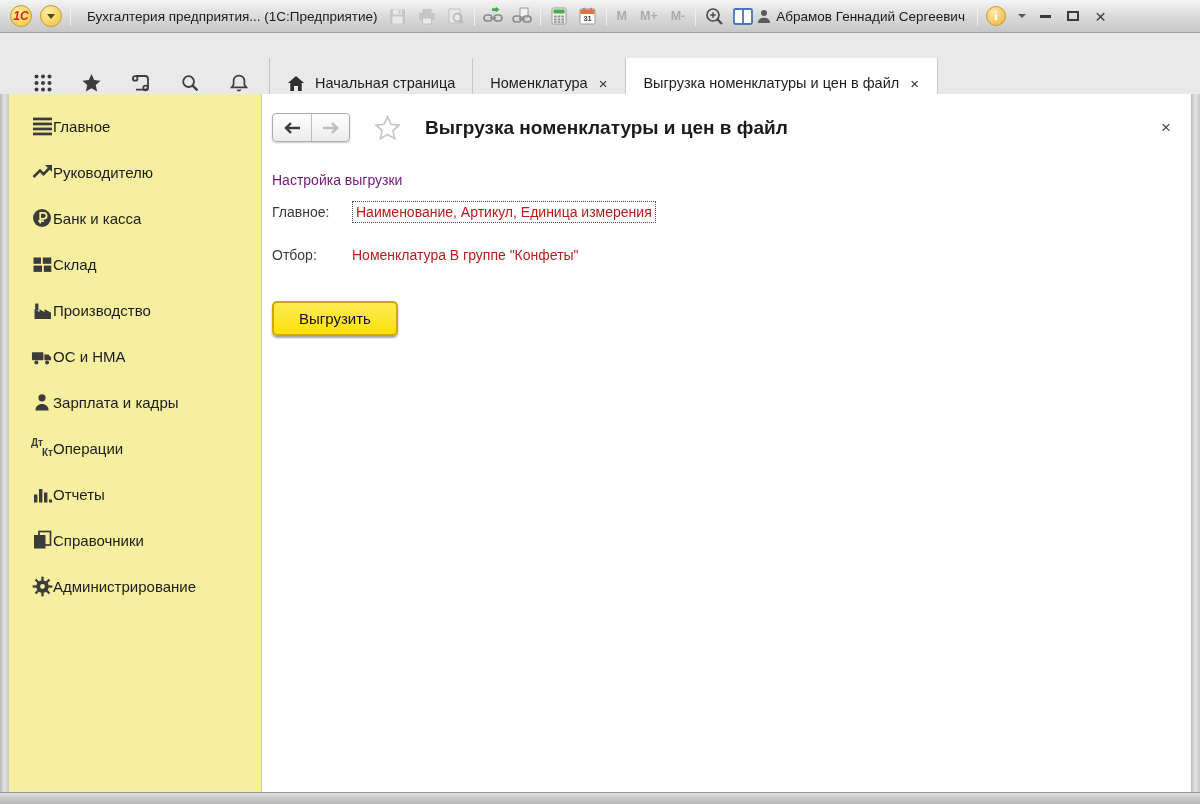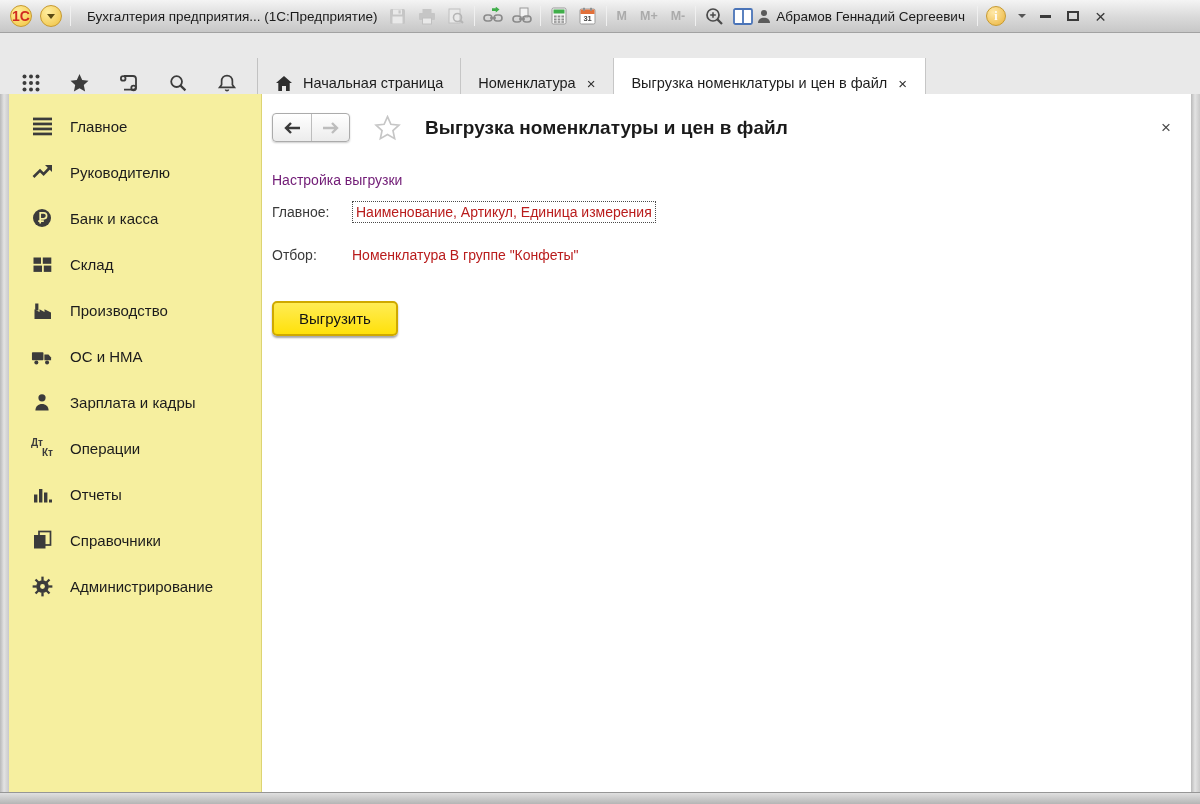--- a/index.html
+++ b/index.html
@@ -2,51 +2,51 @@
 <html><head>
 <meta charset="utf-8">
 <style>
   * { margin:0; padding:0; box-sizing:border-box; }
   html,body { background:#888; }
   body { font-family:"Liberation Sans", sans-serif; }
   .window { position:relative; width:1200px; height:804px; background:#d7d7d7; overflow:hidden; }
 
   
   .titlebar { height:33px; background:linear-gradient(#f4f4f4,#d9d9d9 55%,#c7c7c7); border-bottom:1px solid #a2a2a2; display:flex; align-items:center; padding:0 10px; }
-  .logo-circle { width:22px; height:22px; border-radius:50%; background:radial-gradient(circle at 35% 30%,#ffef9e,#f2c33c); border:1px solid #c79a30; display:flex; align-items:center; justify-content:center; font-size:14px; font-weight:bold; color:#d02b20; flex:0 0 auto; }
+  .logo-circle { width:22px; height:22px; border-radius:50%; background:radial-gradient(circle at 35% 30%,#ffef9e,#f2c33c); border:1px solid #c79a30; display:flex; align-items:center; justify-content:center; font-size:12px; font-weight:bold; font-style:italic; color:#d02b20; flex:0 0 auto; }
   .drop-circle { width:22px; height:22px; border-radius:50%; background:radial-gradient(circle at 35% 30%,#ffeea0,#efc141); border:1px solid #c79a30; display:flex; align-items:center; justify-content:center; margin-left:8px; flex:0 0 auto; }
   .caret-down { width:0; height:0; border-left:4px solid transparent; border-right:4px solid transparent; border-top:5px solid #5a4a14; }
   .tb-sep { width:1px; height:20px; background:#adadad; border-right:1px solid #f0f0f0; margin:0 8px; flex:0 0 auto; }
   .tb-title { font-size:13.5px; color:#1b1b1b; margin:0 10px 0 8px; white-space:nowrap; }
   .tb-group { display:flex; align-items:center; gap:9px; }
   .tb-btn { display:flex; align-items:center; justify-content:center; width:20px; height:20px; }
   .mem { font-size:12.5px; font-weight:bold; color:#ababab; width:auto; padding:0 2px; }
   .user-box { display:flex; align-items:center; gap:5px; font-size:13.5px; color:#1b1b1b; white-space:nowrap; margin:0 4px; }
   .info-circle { width:20px; height:20px; border-radius:50%; background:radial-gradient(circle at 35% 30%,#ffe9a8,#eab33c); border:1px solid #c79a30; display:flex; align-items:center; justify-content:center; color:#fff; font-size:12px; font-weight:bold; font-family:"Liberation Serif", serif; }
   .mini-caret { width:0;height:0;border-left:4px solid transparent;border-right:4px solid transparent;border-top:4px solid #555; margin-left:3px; }
   .winctl { display:flex; align-items:center; gap:16px; margin-left:14px; margin-right:4px; }
   .winctl .glyph { font-size:16px; color:#3a3a3a; line-height:1; }
   .min-shape { display:block; width:11px; height:3px; background:#3a3a3a; }
   .max-shape { display:block; width:12px; height:10px; border:2px solid #3a3a3a; }
 
   
-  .tabbar { height:76px; background:#e9e9e9; border-bottom:1px solid #9c9c9c; display:flex; align-items:flex-end; }
+  .tabbar { height:76px; background:#e9e9e9; border-bottom:1px solid #9c9c9c; display:flex; align-items:flex-end;padding-left:12px; }
   .tools { height:50px; display:flex; align-items:center; padding:0 6px; }
   .tool-btn { width:49px; height:50px; display:flex; align-items:center; justify-content:center; }
   .tools-sep { width:1px; height:50px; background:#c2c2c2; }
   .tab { height:50px; display:flex; align-items:center; gap:10px; padding:0 17px; font-size:14.5px; color:#1d1d1d; border-right:1px solid #c6c6c6; position:relative; white-space:nowrap; }
   .tab.active { background:#ffffff; }
   .tab.active::after { content:""; position:absolute; left:0; right:0; bottom:0; height:3px; background:#3aa53a; }
   .tab-close { font-size:15px; color:#2e2e2e; padding:0 1px; }
 
   
   .main-row { position:absolute; top:94px; left:0; right:0; bottom:12px; display:flex; }
   .edge { width:9px; flex:0 0 auto; background:linear-gradient(90deg,#b9b9b9,#e3e3e3 45%,#c9c9c9); }
   .sidebar { width:253px; flex:0 0 auto; background:#f6ef9f; border-right:1px solid #ddd473; padding-top:9px; overflow:hidden; }
-  .side-item { display:flex; align-items:center; gap:17px; padding:12px 6px 12px 22px; font-size:15px; color:#1c1c1c; cursor:default; }
+  .side-item { display:flex; align-items:center; padding:12px 6px 12px 22px; font-size:15px; color:#1c1c1c; cursor:default; }
   .side-ico { width:22px; height:22px; display:flex; align-items:center; justify-content:center; flex:0 0 auto; }
   .dtkt { font-size:10px; font-weight:bold; color:#3b3b3b; line-height:1; width:22px; height:20px; position:relative; }
   .dtkt .t { position:absolute; left:0; top:0; }
   .dtkt .b { position:absolute; right:0; bottom:0; }
 
   .content { flex:1; background:#fff; overflow:hidden; }
 
   
   .content-header { display:flex; align-items:center; padding:19px 14px 0 10px; }
   .navgroup { display:flex; border:1px solid #ababab; border-radius:4px; overflow:hidden; background:linear-gradient(#ffffff,#ececec); box-shadow:0 1px 2px rgba(0,0,0,.2); }

